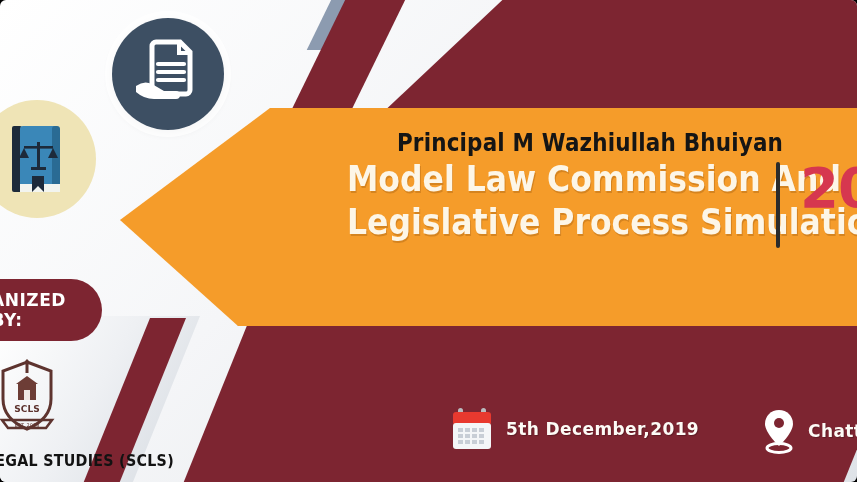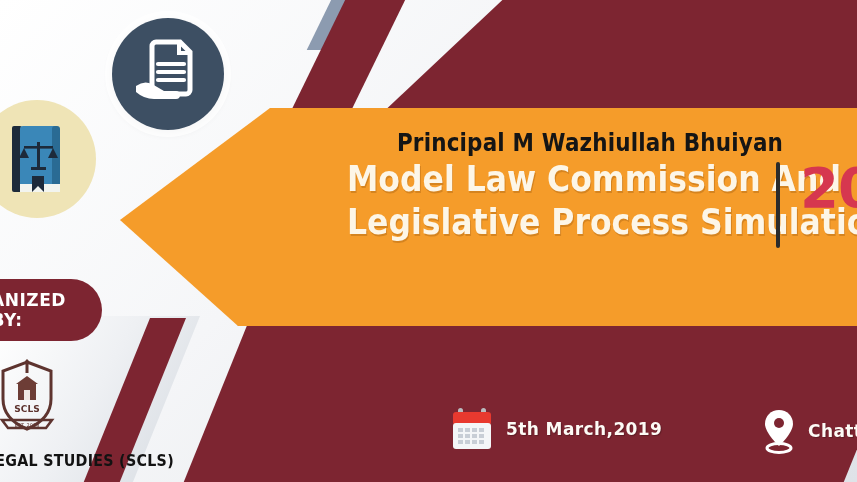--- a/index.html
+++ b/index.html
@@ -3,20 +3,21 @@
 <meta charset="utf-8">
 <style>
   html,body{margin:0;padding:0;background:#000;}
   *{box-sizing:border-box;}
   .poster{
     position:relative;
     width:857px;height:482px;
     overflow:hidden;
     background:linear-gradient(135deg,#ffffff 0%,#f5f6f8 40%,#e9ecef 70%,#dfe3e8 100%);
     font-family:"Liberation Sans", sans-serif;
+    border-radius:6px;
   }
 
   
   .shape{position:absolute;}
 
   
   .maroon-top{
     top:-10px;left:395px;width:520px;height:205px;
     background:#7d2531;
     clip-path:polygon(118px 0, 520px 0, 520px 205px, 0px 205px);
@@ -256,21 +257,21 @@
         <rect x="6" y="26" width="5" height="4"></rect>
           <rect x="13" y="26" width="5" height="4"></rect>
         <rect x="20" y="26" width="5" height="4"></rect>
           <rect x="27" y="26" width="5" height="4"></rect>
         <rect x="6" y="32" width="5" height="4"></rect>
           <rect x="13" y="32" width="5" height="4"></rect>
         <rect x="20" y="32" width="5" height="4"></rect>
           <rect x="27" y="32" width="5" height="4"></rect>
       </g>
     </svg>
-    <span class="info-text">5th March,2019</span>
+    <span class="info-text">5th December,2019</span>
   </div>
 
   <div class="info-loc">
     <svg width="34" height="46" viewBox="0 0 34 46">
       <path d="M17 2 C9 2 3 8 3 16 C3 25 17 38 17 38 C17 38 31 25 31 16 C31 8 25 2 17 2 z" fill="#ffffff"></path>
       <circle cx="17" cy="15" r="5" fill="#7d2531"></circle>
       <ellipse cx="17" cy="40" rx="12" ry="4.5" fill="none" stroke="#ffffff" stroke-width="3"></ellipse>
     </svg>
     <span class="info-text">Chatt</span>
   </div>

